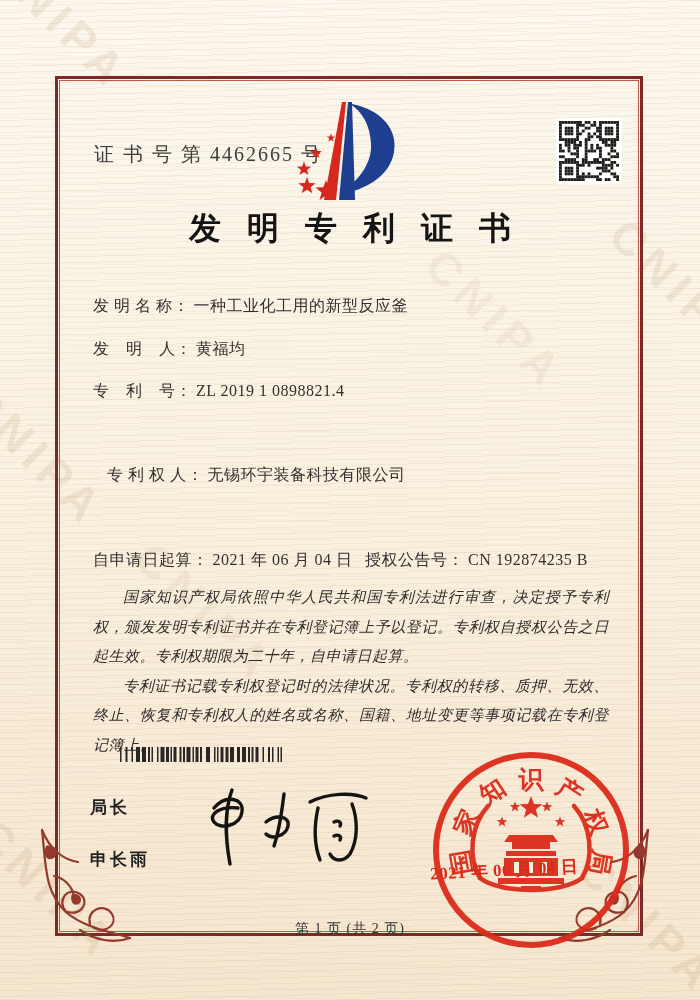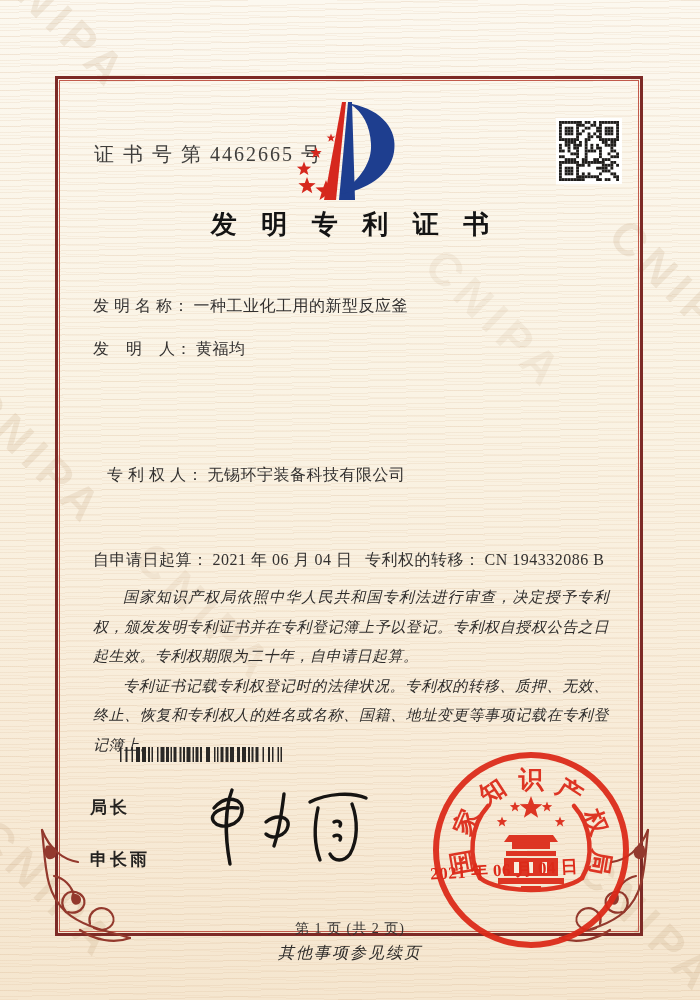--- a/index.html
+++ b/index.html
@@ -35,21 +35,21 @@
 
   .cert-no{position:absolute;left:94px;top:113px;z-index:4;font-size:20px;letter-spacing:2px;color:#3f3e3c;margin-top:28px;}
   .logo{position:absolute;left:268px;top:98px;z-index:4;}
   .logo-star{fill:var(--logo-red,#d6281e);}
   .logo-red{fill:var(--logo-red,#d6281e);}
   .logo-blue{fill:var(--logo-blue,#1e3e8f);}
   .qr{position:absolute;left:556px;top:118px;z-index:4;}
 
   .title{
     position:absolute;left:0;right:0;top:207px;z-index:4;text-align:center;
-    font-size:26px;font-weight:bold;letter-spacing:9px;color:#141414;text-indent:9px;
+    font-size:32px;font-weight:bold;letter-spacing:9px;color:#141414;text-indent:9px;
   }
   .frow{position:absolute;left:93px;width:520px;z-index:4;font-size:16px;color:#333130;letter-spacing:0.5px;}
   .f-label{display:inline-block;min-width:80px;}
   .f-value{margin-left:4px;}
   .f2{position:absolute;left:272px;top:0;}
   .body-text{
     position:absolute;left:93px;top:583px;width:516px;z-index:4;
     font-size:15px;line-height:1.97;color:#2e2c2b;text-align:justify;
     font-style:italic;letter-spacing:0.5px;
   }
@@ -378,27 +378,30 @@
   </svg>
 
   <div class="title">发 明 专 利 证 书</div>
 
   <div class="frow" style="top:296px;">
     <span class="f-label">发 明 名 称</span><span>：</span><span class="f-value">一种工业化工用的新型反应釜</span>
   </div>
   <div class="frow" style="top:339px;">
     <span class="f-label">发　明　人</span><span>：</span><span class="f-value">黄福均</span>
   </div>
+  <div class="frow" style="top:381px;">
+    <span class="f-label">专　利　号</span><span>：</span><span class="f-value">ZL 2019 1 0898821.4</span>
+  </div>
   <div class="frow" style="top:465px;margin-left:14px;">
     <span class="f-label">专 利 权 人</span><span>：</span><span class="f-value">无锡环宇装备科技有限公司</span>
   </div>
   <div class="frow" style="top:550px;">
     <span class="f-label">自申请日起算</span><span>：</span><span class="f-value">2021 年 06 月 04 日</span>
     <span class="f2">
-      <span>专利权的转移</span><span>：</span><span class="f-value">CN 194332086 B</span>
+      <span>授权公告号</span><span>：</span><span class="f-value">CN 192874235 B</span>
     </span>
   </div>
 
   <div class="body-text">
     <p>国家知识产权局依照中华人民共和国专利法进行审查，决定授予专利权，颁发发明专利证书并在专利登记簿上予以登记。专利权自授权公告之日起生效。专利权期限为二十年，自申请日起算。</p>
     <p>专利证书记载专利权登记时的法律状况。专利权的转移、质押、无效、终止、恢复和专利权人的姓名或名称、国籍、地址变更等事项记载在专利登记簿上。</p>
   </div>
 
   <svg class="barcode" width="162" height="15" viewBox="0 0 162 15">
     <g id="barcode-bars" fill="#2a2826">
@@ -487,14 +490,13 @@
       <g class="cutout">
         <rect x="88" y="112" width="5" height="11"></rect>
         <rect x="102" y="112" width="5" height="11"></rect>
         <rect x="116" y="112" width="5" height="11"></rect>
       </g>
     </g>
   </svg>
   <div class="seal-date">2021 年 06 月 04 日</div>
 
   <div class="page-note">第 1 页 (共 2 页)</div>
-  <div class="footer-note">其他事项参见续页</div>
 </div>
 
 </body></html>

